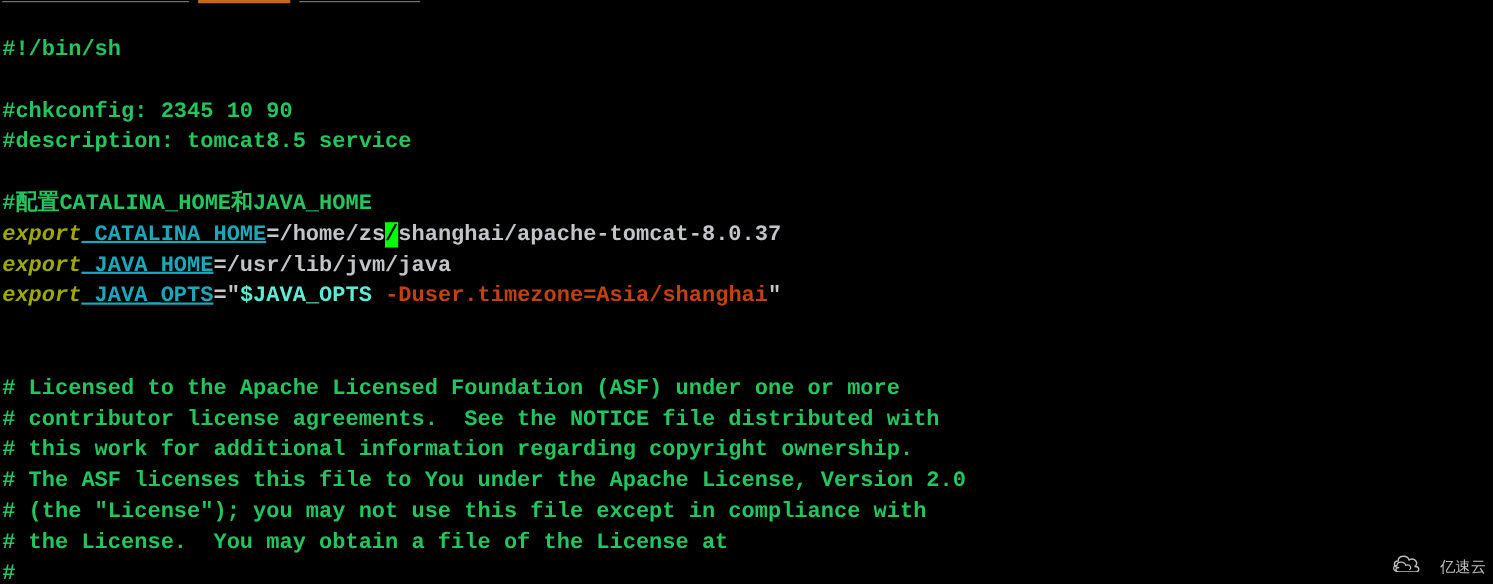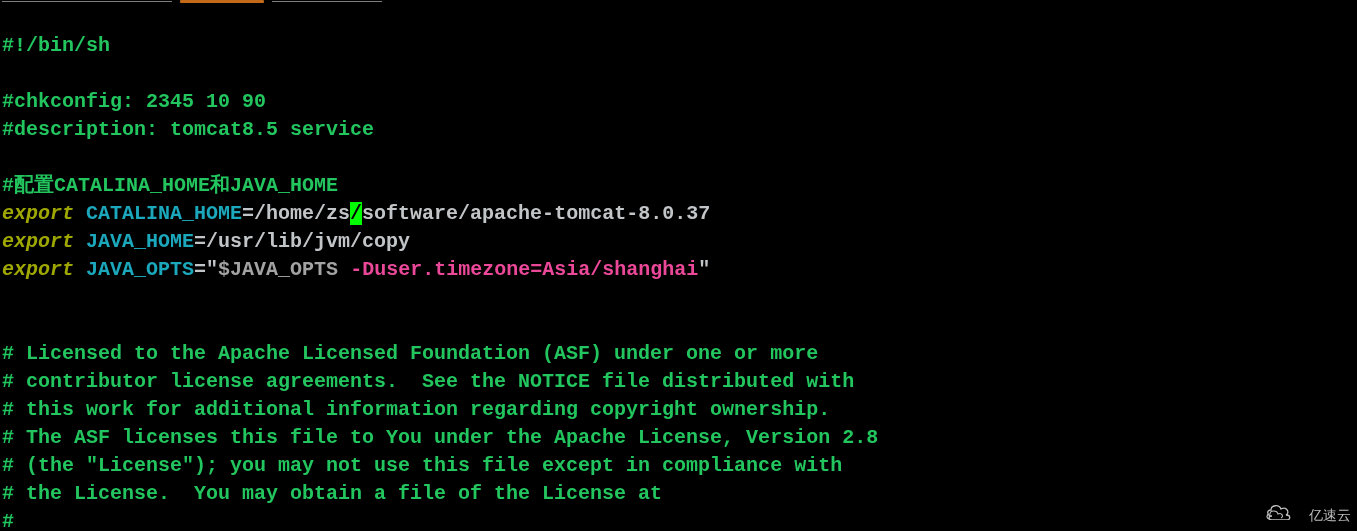--- a/index.html
+++ b/index.html
@@ -15,25 +15,25 @@
     font-weight: 600;
   }
   .terminal {
     padding: 4px 2px;
     white-space: pre;
     color: #ffffff;
     position: relative;
   }
   .comment  { color: #22c55e; }     
   .keyword  { color: #9fa800; font-style: italic; }     
-  .varname  { color: #1ca8bc; }     
+  .varname  { color: #1ca8bc; text-decoration: underline; }     
   .path     { color: #c1c5c8; }     
   .string   { color: #c1c5c8; }     
-  .varref   { color: #a3a3a3; text-align: center; }     
-  .flag     { color: #ec4899; }     
+  .varref   { color: #5eead4; text-align: center; }     
+  .flag     { color: #c2410c; }     
   .cursor {
     background: #00ff00;
     color: #000000;
   }
   .watermark {
     position: absolute;
     right: 6px;
     bottom: 2px;
     font-family: sans-serif;
     font-size: 14px;
@@ -65,29 +65,29 @@
   <div class="seg3"></div>
 </div>
 
 <div class="terminal">
 <span class="comment">#!/bin/sh</span>
 
 <span class="comment">#chkconfig: 2345 10 90</span>
 <span class="comment">#description: tomcat8.5 service</span>
 
 <span class="comment">#配置CATALINA_HOME和JAVA_HOME</span>
-<span class="keyword">export</span><span class="varname"> CATALINA_HOME</span><span class="path">=</span><span class="path">/home/zs</span><span class="cursor">/</span><span class="path">software/apache-tomcat-8.0.37</span>
-<span class="keyword">export</span><span class="varname"> JAVA_HOME</span><span class="path">=</span><span class="path">/usr/lib/jvm/copy</span>
+<span class="keyword">export</span><span class="varname"> CATALINA_HOME</span><span class="path">=</span><span class="path">/home/zs</span><span class="cursor">/</span><span class="path">shanghai/apache-tomcat-8.0.37</span>
+<span class="keyword">export</span><span class="varname"> JAVA_HOME</span><span class="path">=</span><span class="path">/usr/lib/jvm/java</span>
 <span class="keyword">export</span><span class="varname"> JAVA_OPTS</span><span class="path">=</span><span class="string">"</span><span class="varref">$JAVA_OPTS</span><span class="string"> </span><span class="flag">-Duser.timezone=Asia/shanghai</span><span class="string">"</span>
 
 
 <span class="comment"># Licensed to the Apache Licensed Foundation (ASF) under one or more</span>
 <span class="comment"># contributor license agreements.  See the NOTICE file distributed with</span>
 <span class="comment"># this work for additional information regarding copyright ownership.</span>
-<span class="comment"># The ASF licenses this file to You under the Apache License, Version 2.8</span>
+<span class="comment"># The ASF licenses this file to You under the Apache License, Version 2.0</span>
 <span class="comment"># (the "License"); you may not use this file except in compliance with</span>
 <span class="comment"># the License.  You may obtain a file of the License at</span>
 <span class="comment">#</span>
 </div>
 
 <div class="watermark">
   <span class="yun">
     <svg width="30" height="18" viewBox="0 0 30 18">
       <path d="M8 14 C3 14 2 8 7 8 C7 3 15 2 17 7 C23 4 26 11 22 13 C27 13 27 18 22 18 L8 18 C4 18 4 14 8 14 Z" fill="none" stroke="#bdbdbd" stroke-width="1.3"></path>
       <path d="M6 17 C2 17 2 12 6 12 C6 8 13 8 14 12 C18 10 20 15 17 16" fill="none" stroke="#bdbdbd" stroke-width="1.1"></path>

